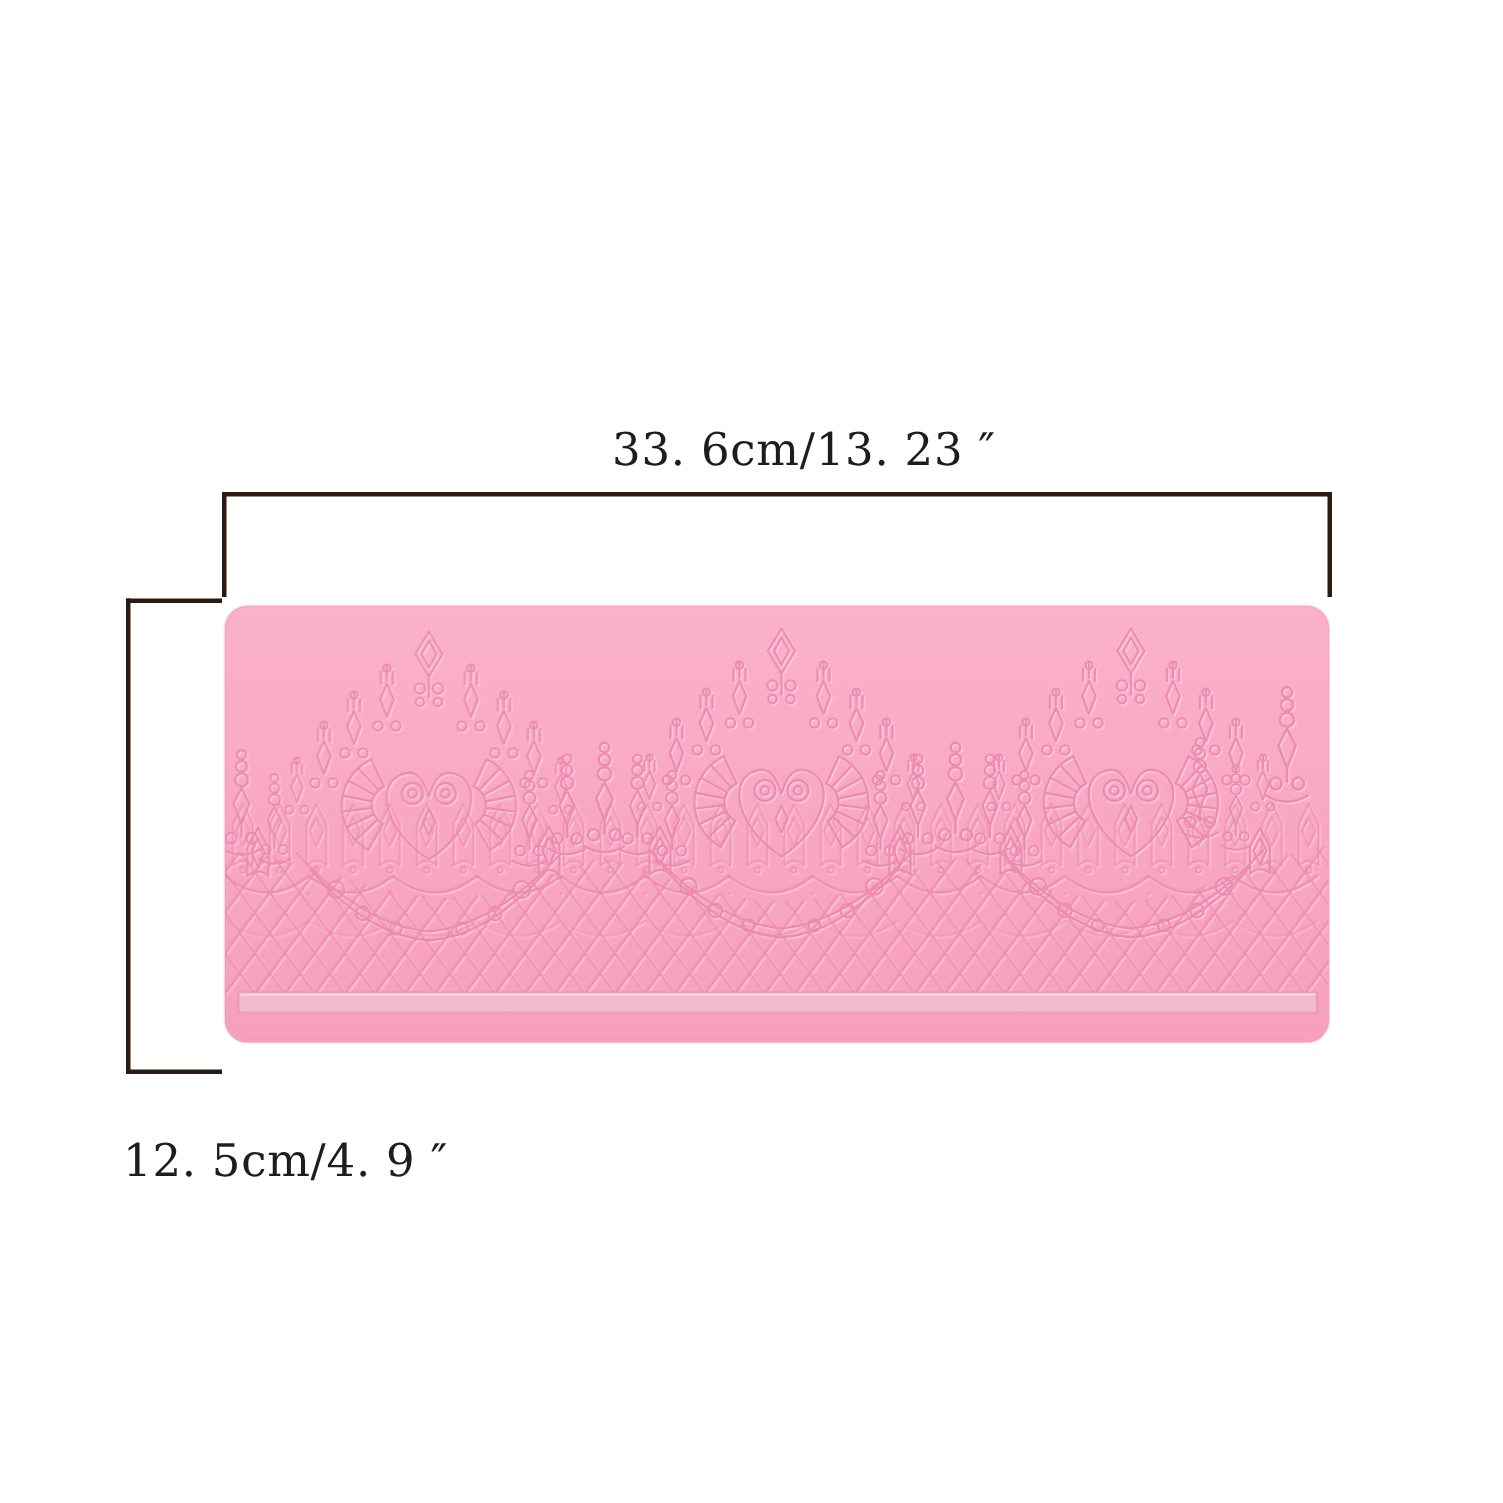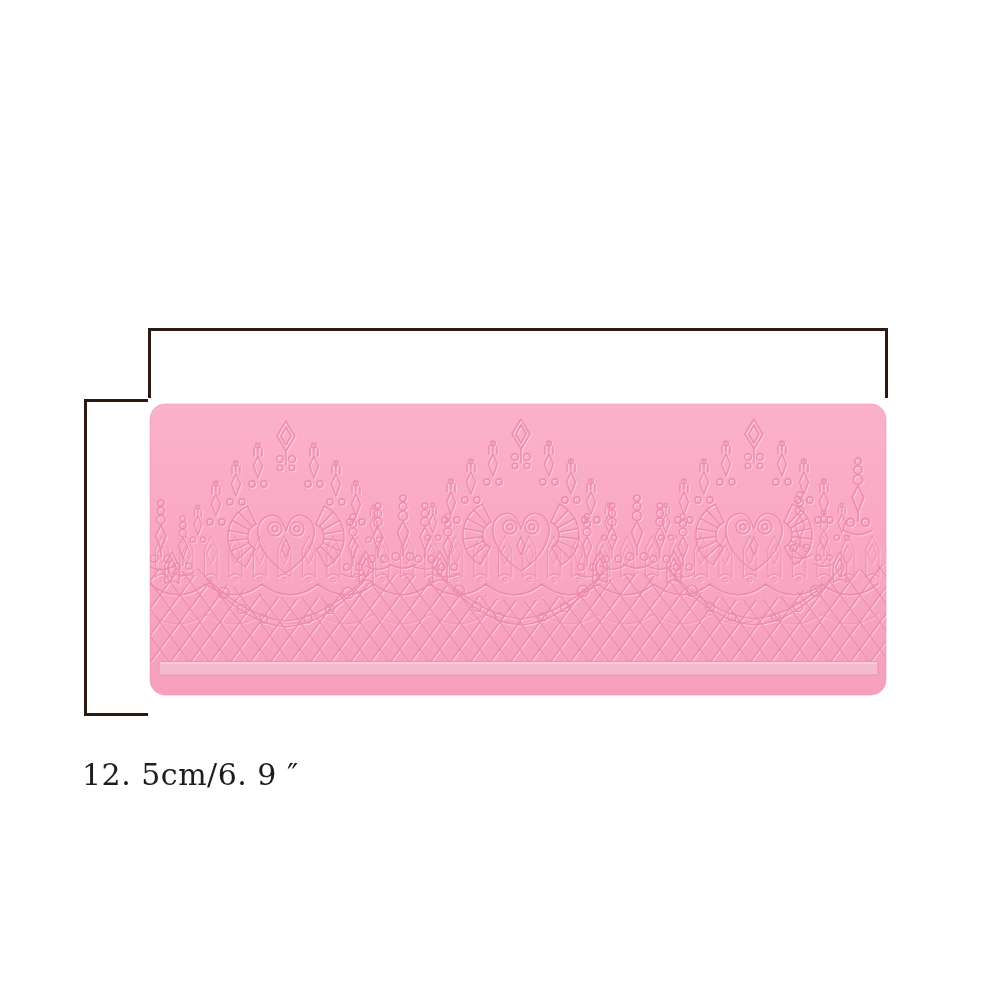--- a/index.html
+++ b/index.html
@@ -29,25 +29,26 @@
   .st{stroke:var(--emboss-dark,#ec86ac);fill:none;stroke-width:1.6;stroke-linecap:round;stroke-linejoin:round;}
 </style>
 </head>
 <body>
 
 <div class="scene">
 
   <div class="dim dim-top-h"></div>
   <div class="dim dim-top-tick-l"></div>
   <div class="dim dim-top-tick-r"></div>
+  <div class="dim-label top">33. 6cm/13. 23 ″</div>
 
   <div class="dim dim-left-v"></div>
   <div class="dim dim-left-tick-t"></div>
   <div class="dim dim-left-tick-b"></div>
-  <div class="dim-label left">12. 5cm/6. 9 ″</div>
+  <div class="dim-label left">12. 5cm/4. 9 ″</div>
 
   <svg width="1002" height="1002" viewBox="0 0 1002 1002">
     <defs>
       <linearGradient id="matGrad" x1="0" y1="0" x2="0" y2="1">
         <stop offset="0" stop-color="#fbb1ca"></stop>
         <stop offset="0.55" stop-color="#f8a6c2"></stop>
         <stop offset="1" stop-color="#f6a0bd"></stop>
       </linearGradient>
       <filter id="emboss" x="-5%" y="-5%" width="110%" height="110%">
         <feDropShadow dx="0.9" dy="0.9" stdDeviation="0" flood-color="#ffd9e6" flood-opacity="0.85"></feDropShadow>

